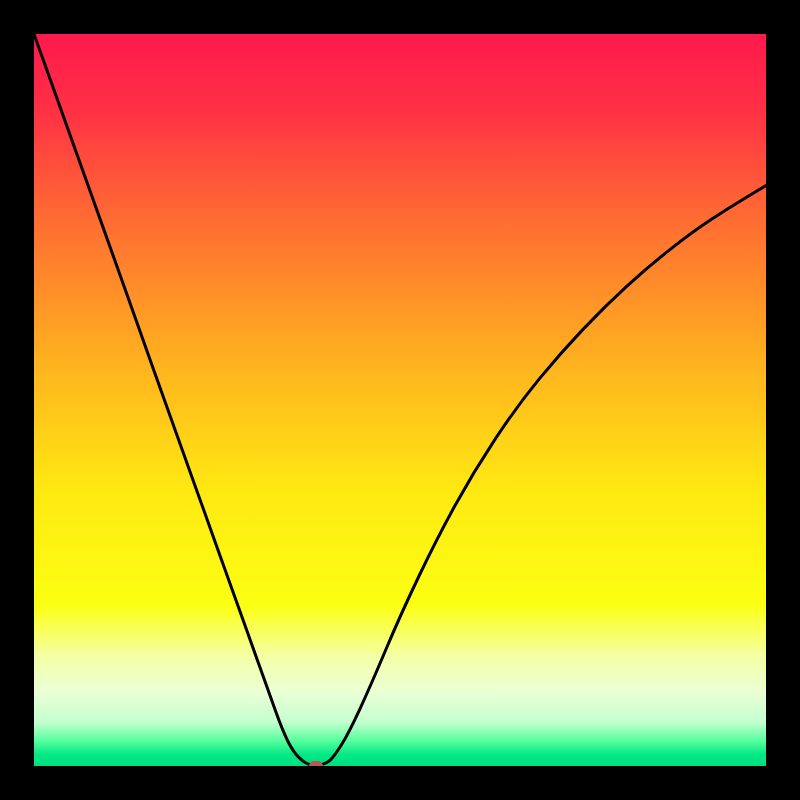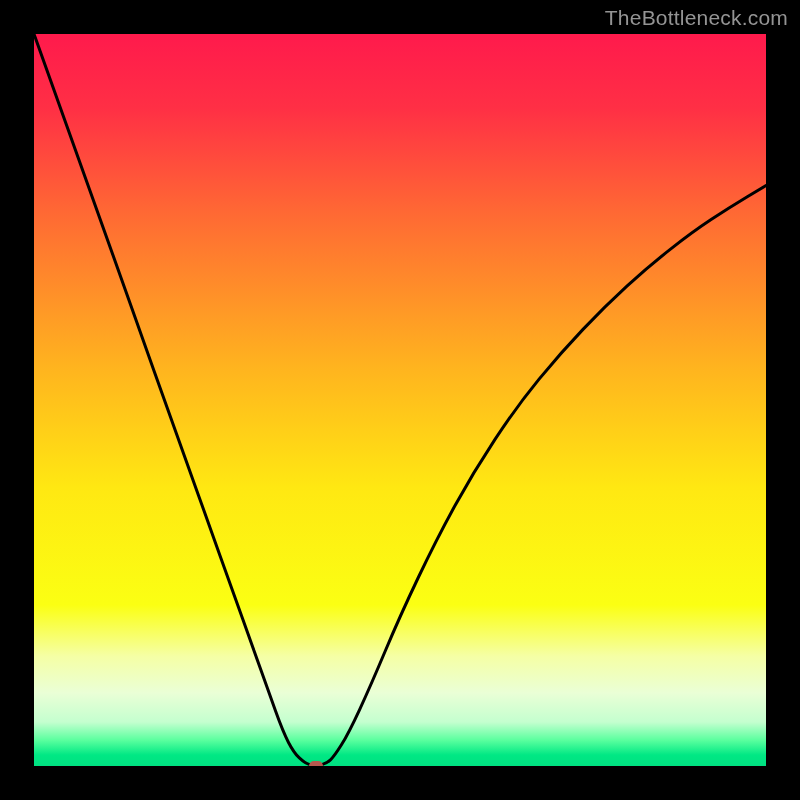--- a/index.html
+++ b/index.html
@@ -75,14 +75,13 @@
             <stop offset="100%" stop-color="#00e081"></stop>
           </linearGradient>
       </defs>
       <rect x="0" y="0" width="732" height="732" fill="url(#bg)"></rect>
     </svg>
     <svg class="curve-svg" viewBox="0 0 732 732" preserveAspectRatio="none">
       <path id="curve-path" d="M 0 0 Q 0 0 10.98 30.744000000000028 Q 21.96 61.488000000000056 32.94 92.23200000000003 Q 43.92 122.976 54.9 153.72000000000003 Q 65.88 184.46400000000006 76.86 215.20800000000003 Q 87.84 245.952 98.82 277.062 Q 109.8 308.172 120.78 338.91600000000005 Q 131.76 369.66 142.74 400.404 Q 153.72 431.14799999999997 164.7 461.89199999999994 Q 175.68 492.63599999999997 186.66000000000003 523.38 Q 197.64000000000001 554.124 208.62 584.8679999999999 Q 219.6 615.612 226.92000000000002 636.108 Q 234.24 656.604 241.56 677.1 Q 248.88000000000002 697.596 254.37 708.21 Q 259.86 718.824 265.35 723.948 Q 270.84 729.072 274.5 730.1700000000001 Q 278.16 731.268 279.99 731.634 Q 281.82 732 283.65 731.634 Q 285.48 731.268 289.14 730.1700000000001 Q 292.8 729.072 296.46000000000004 725.778 Q 300.12 722.484 307.44 710.7719999999999 Q 314.76 699.06 325.74 675.27 Q 336.72 651.48 351.36 616.71 Q 366 581.94 384.3 543.51 Q 402.6 505.08000000000004 420.9 471.774 Q 439.2 438.46799999999996 461.15999999999997 405.1619999999999 Q 483.12 371.85599999999994 505.08 345.138 Q 527.04 318.42 549 295.36199999999997 Q 570.96 272.304 592.9200000000001 252.174 Q 614.88 232.04400000000004 636.84 214.842 Q 658.8000000000001 197.64 677.1 185.562 Q 695.4 173.48400000000004 713.7 162.50400000000002 L 732 151.524" fill="none" stroke="#000" stroke-width="3" stroke-linecap="round" stroke-linejoin="round"></path>
     </svg>
     <div class="marker" id="marker" style="left: 281.82px; top: 732px;"></div>
   </div>
-  <div class="watermark">TheBottleneck.com</div>
 </div>
 
 </body></html>

